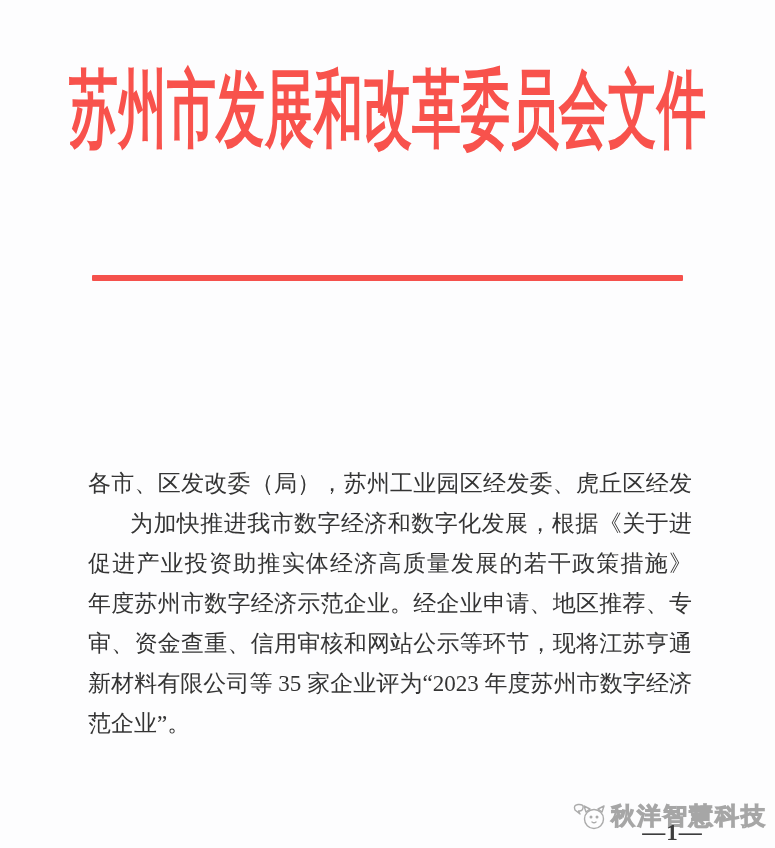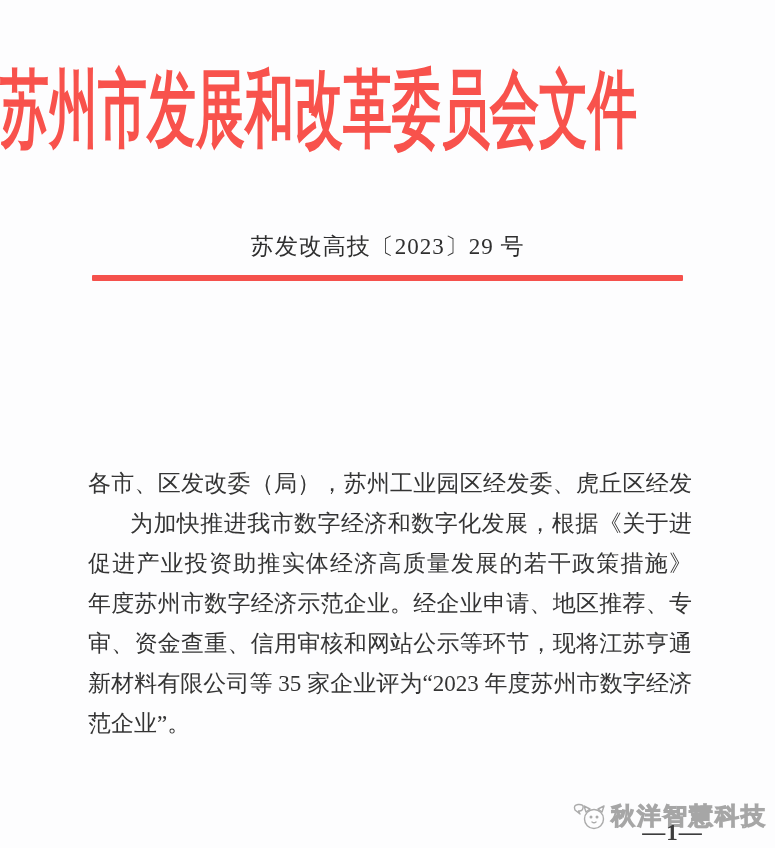--- a/index.html
+++ b/index.html
@@ -11,20 +11,21 @@
   .page {
     position: relative;
     width: 775px; height: 848px;
     background: #fdfdfe;
     overflow: hidden;
   }
   
   .header {
     position: absolute;
     top: 54px; left: 0; width: 100%;
+    text-align: center;
     pointer-events: none;
   }
   .header .stretch {
     display: inline-block;
     font-size: 49px;
     font-weight: bold;
     white-space: nowrap;
     letter-spacing: 0px;
     transform: scaleY(1.72);
     transform-origin: top center;
@@ -105,21 +106,20 @@
 </style>
 </head>
 <body>
 
 <div class="page">
 
   <div class="header">
     <span class="stretch" style="color: rgb(248, 82, 76);">苏州市发展和改革委员会文件</span>
   </div>
 
-  <div class="docnum">苏发改高技〔2023〕29 号</div>
 
   <div class="redline" style="background: rgb(245, 81, 76);"></div>
 
 
   <div class="body-block">
     <div class="bline just">各市、区发改委（局），苏州工业园区经发委、虎丘区经发委：</div>
     <div class="bline just indent">为加快推进我市数字经济和数字化发展，根据《关于进一步</div>
     <div class="bline just">促进产业投资助推实体经济高质量发展的若干政策措施》（苏府</div>
     <div class="bline just">年度苏州市数字经济示范企业。经企业申请、地区推荐、专家评</div>
     <div class="bline just">审、资金查重、信用审核和网站公示等环节，现将江苏亨通光导</div>

